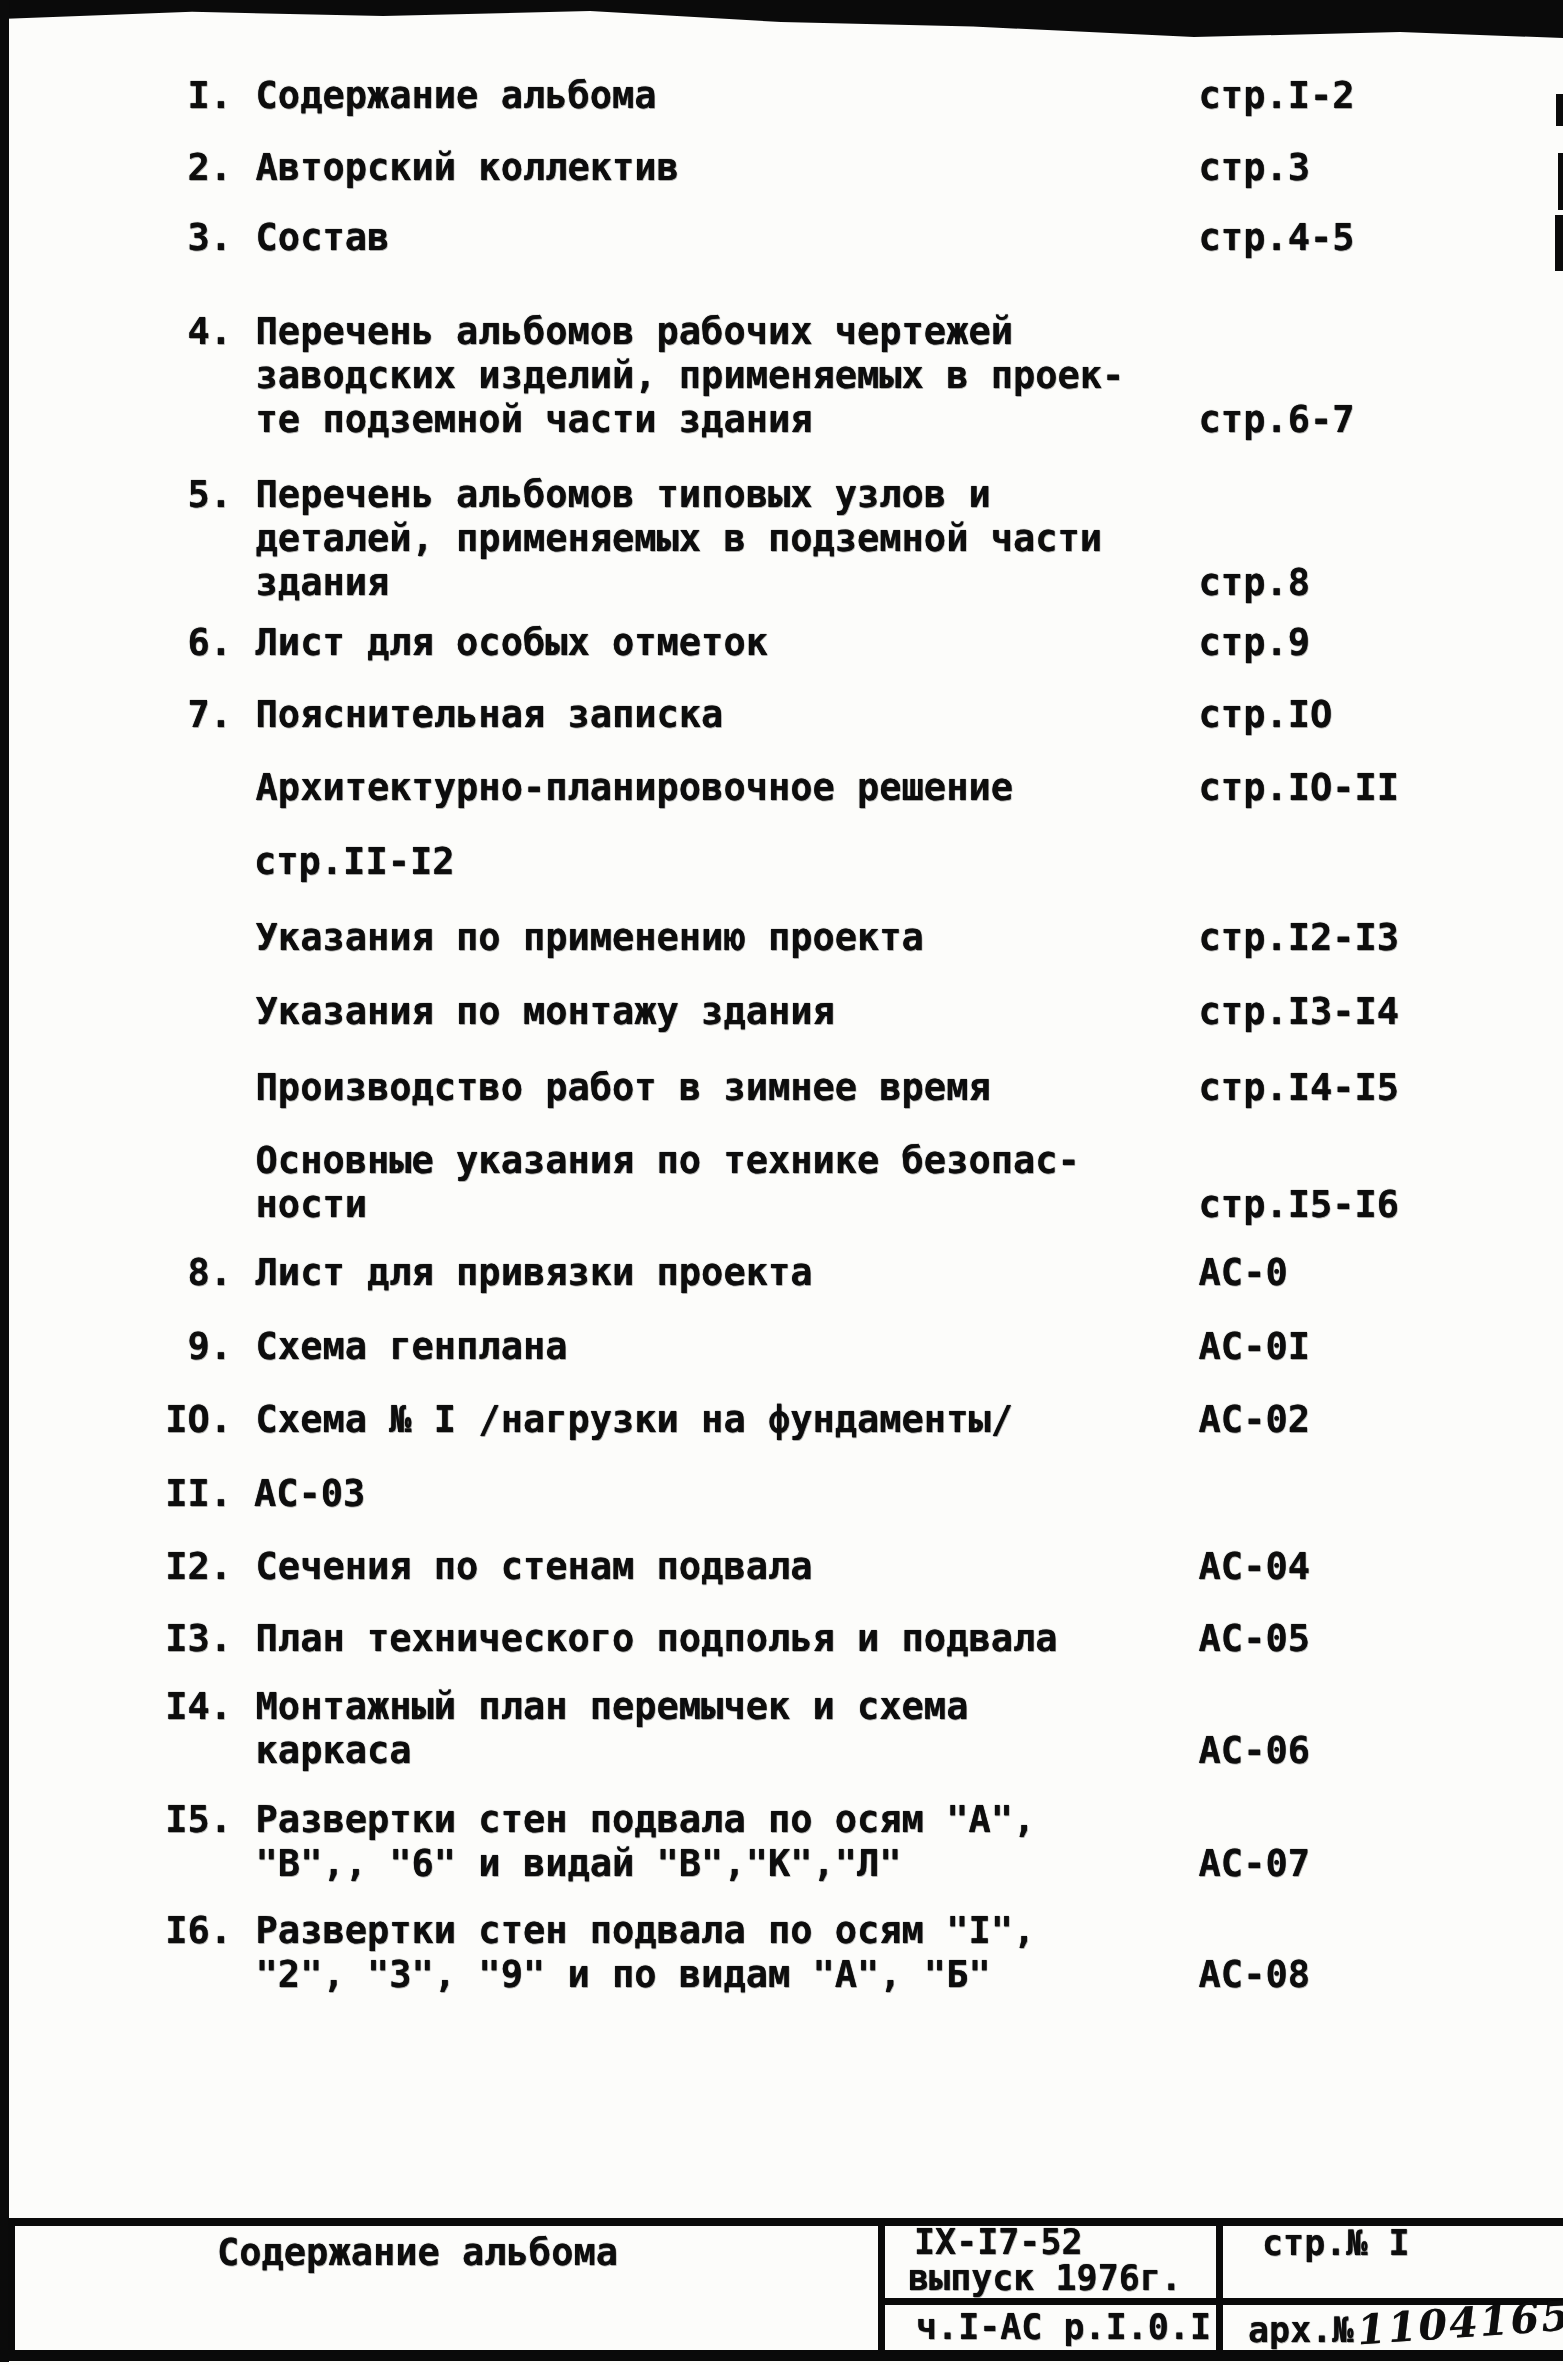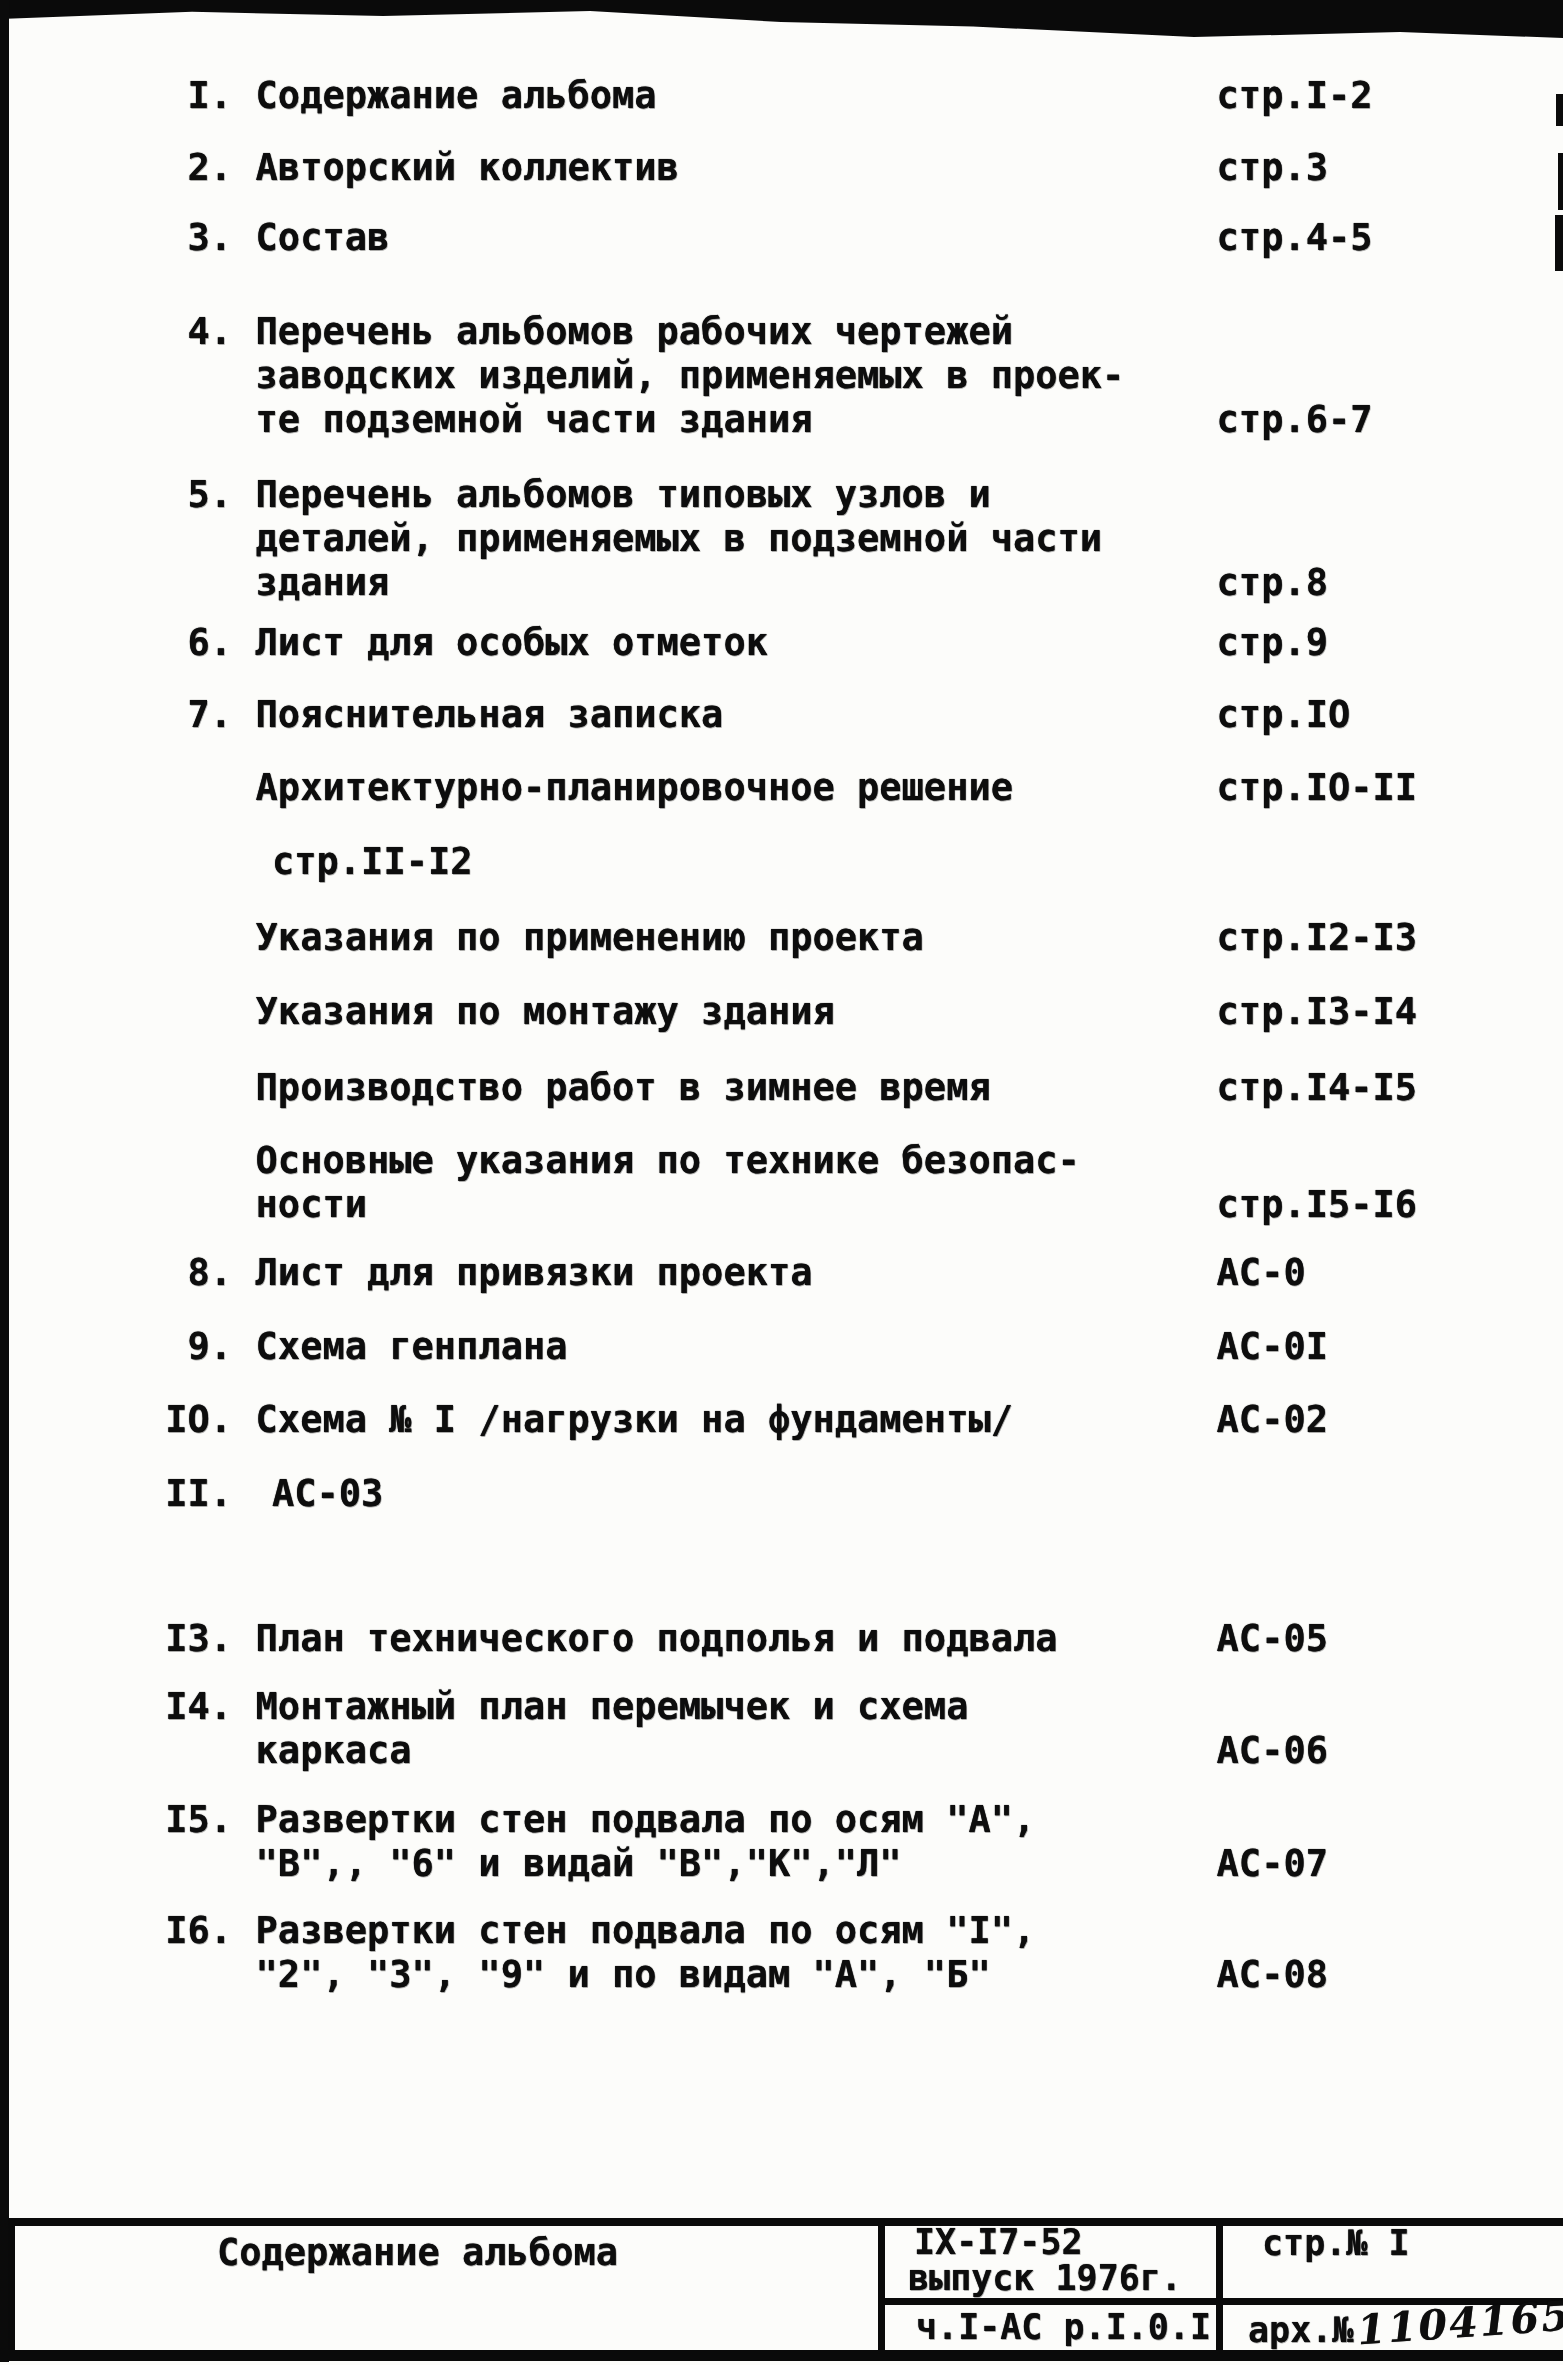--- a/index.html
+++ b/index.html
@@ -24,21 +24,21 @@
   
   .toc{position:absolute;left:0;top:0;width:1563px;height:2366px;}
   .row{
     position:absolute;left:0;width:1548px;
     display:flex;align-items:flex-start;
     font-size:37px;line-height:44px;font-weight:bold;
     text-shadow:0 0 1px rgba(0,0,0,.85), 0.7px 0.7px 0 rgba(0,0,0,.25);
   }
   .num{flex:none;width:232px;text-align:right;white-space:pre;}
   .txt{flex:none;width:921px;margin-left:23.6px;white-space:pre-line;}
-  .pg{flex:none;margin-left:40px;white-space:nowrap;align-self:flex-end;}
+  .pg{flex:none;margin-left:22px;white-space:nowrap;align-self:flex-end;}
   
   .fline{position:absolute;background:#0a0a0a;}
   .tb-top{left:8px;top:2218px;width:1555px;height:8px;}
   .tb-bottom{left:0;top:2350px;width:1563px;height:11px;}
   .tb-left{left:8px;top:2218px;width:6.6px;height:140px;}
   .tb-v1{left:878px;top:2218px;width:6.6px;height:140px;}
   .tb-v2{left:1216px;top:2218px;width:7.4px;height:140px;}
   .tb-h2{left:878px;top:2298px;width:685px;height:7.4px;}
   .fcell{
     position:absolute;font-weight:bold;font-size:35px;line-height:38px;white-space:nowrap;
@@ -166,20 +166,25 @@
       <span class="num">IO.</span>
       <span class="txt">Схема № I /нагрузки на фундаменты/</span>
       <span class="pg">АС-02</span>
     </div>
 
   <div class="row" style="top:1472px">
       <span class="num">II.</span>
       <span class="pg">АС-03</span>
     </div>
 
+  <div class="row" style="top:1545px">
+      <span class="num">I2.</span>
+      <span class="txt">Сечения по стенам подвала</span>
+      <span class="pg">АС-04</span>
+    </div>
 
   <div class="row" style="top:1617px">
       <span class="num">I3.</span>
       <span class="txt">План технического подполья и подвала</span>
       <span class="pg">АС-05</span>
     </div>
 
   <div class="row" style="top:1685px">
       <span class="num">I4.</span>
       <span class="txt">Монтажный план перемычек и схема

